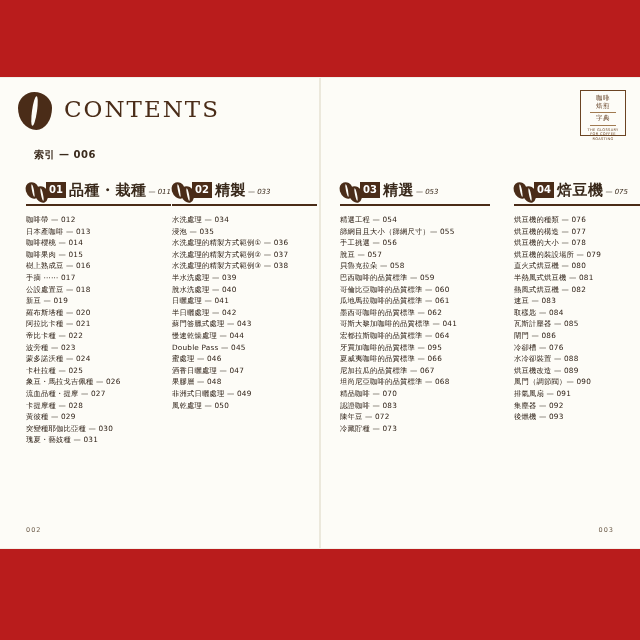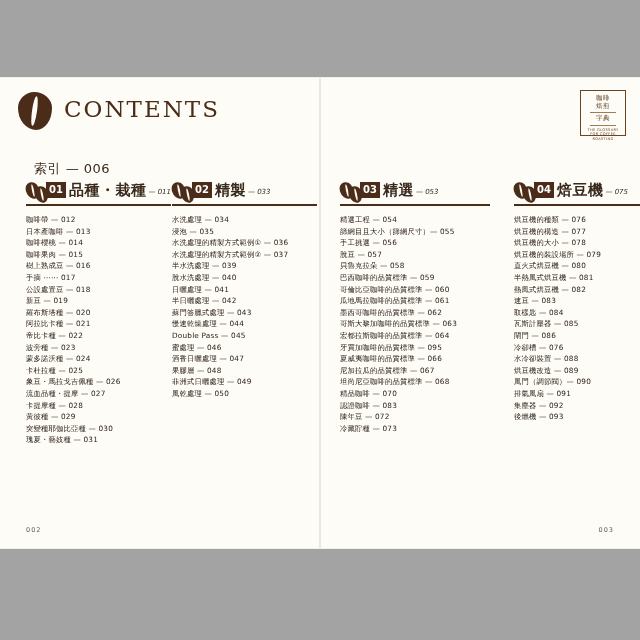--- a/index.html
+++ b/index.html
@@ -5,21 +5,21 @@
   html,body{margin:0;padding:0;}
   body{
     width:640px;height:640px;
     background:#ffffff;
     font-family:"DejaVu Sans","Liberation Sans",sans-serif;
     overflow:hidden;
   }
   #page{
     position:relative;
     width:640px;height:640px;
-    background:#a3a3a3;
+    background:#b91c1c;
   }
   .spread{
     position:absolute;
     left:0;top:78px;
     width:640px;height:470px;
     background:#fdfcf7;
     box-shadow:0 0 0 1px #f2f0e8;
   }
   .gutter{
     position:absolute;
@@ -64,22 +64,22 @@
     font-size:6.5px;color:#5b3618;line-height:7.5px;letter-spacing:0.5px;
   }
   .stamp .rule{
     width:26px;height:1px;background:#a07a50;margin:2px auto;
   }
   .stamp .en{
     font-size:3.6px;color:#6b4423;line-height:4.6px;letter-spacing:0.3px;
   }
   
   .indexline{
-    position:absolute;left:34px;top:82px;
-    font-size:13px;color:#3a2a1c;letter-spacing:0.5px;
+    position:absolute;left:34px;top:70px;
+    font-size:10px;color:#3a2a1c;letter-spacing:0.5px;font-weight:bold;
   }
   
   .col{
     position:absolute;top:104px;
   }
   .col1{left:26px;width:145px;}
   .col2{left:172px;width:145px;}
   .col3{left:340px;width:150px;}
   .col4{left:514px;width:140px;}
 
@@ -225,20 +225,21 @@
           <span class="chapname">精製</span>
           <span class="chappage">— 033</span>
         </div>
         <div class="chrule"></div>
       </div>
       <ul class="toc">
         <li>水洗處理 — 034</li>
         <li>浸泡 — 035</li>
         <li>水洗處理的精製方式範例① — 036</li>
         <li>水洗處理的精製方式範例② — 037</li>
+        <li>水洗處理的精製方式範例③ — 038</li>
         <li>半水洗處理 — 039</li>
         <li>脫水洗處理 — 040</li>
         <li>日曬處理 — 041</li>
         <li>半日曬處理 — 042</li>
         <li>蘇門答臘式處理 — 043</li>
         <li>慢速乾燥處理 — 044</li>
         <li>Double Pass — 045</li>
         <li>蜜處理 — 046</li>
         <li>酒香日曬處理 — 047</li>
         <li>果膠層 — 048</li>
@@ -267,21 +268,21 @@
       <ul class="toc">
         <li>精選工程 — 054</li>
         <li>篩網目且大小（篩網尺寸）— 055</li>
         <li>手工挑選 — 056</li>
         <li>脫豆 — 057</li>
         <li>貝魯克拉朵 — 058</li>
         <li>巴西咖啡的品質標準 — 059</li>
         <li>哥倫比亞咖啡的品質標準 — 060</li>
         <li>瓜地馬拉咖啡的品質標準 — 061</li>
         <li>墨西哥咖啡的品質標準 — 062</li>
-        <li>哥斯大黎加咖啡的品質標準 — 063</li>
+        <li>哥斯大黎加咖啡的品質標準 — 041</li>
         <li>宏都拉斯咖啡的品質標準 — 064</li>
         <li>牙買加咖啡的品質標準 — 095</li>
         <li>夏威夷咖啡的品質標準 — 066</li>
         <li>尼加拉瓜的品質標準 — 067</li>
         <li>坦尚尼亞咖啡的品質標準 — 068</li>
         <li>精品咖啡 — 070</li>
         <li>認證咖啡 — 083</li>
         <li>陳年豆 — 072</li>
         <li>冷藏貯種 — 073</li>
       </ul>

